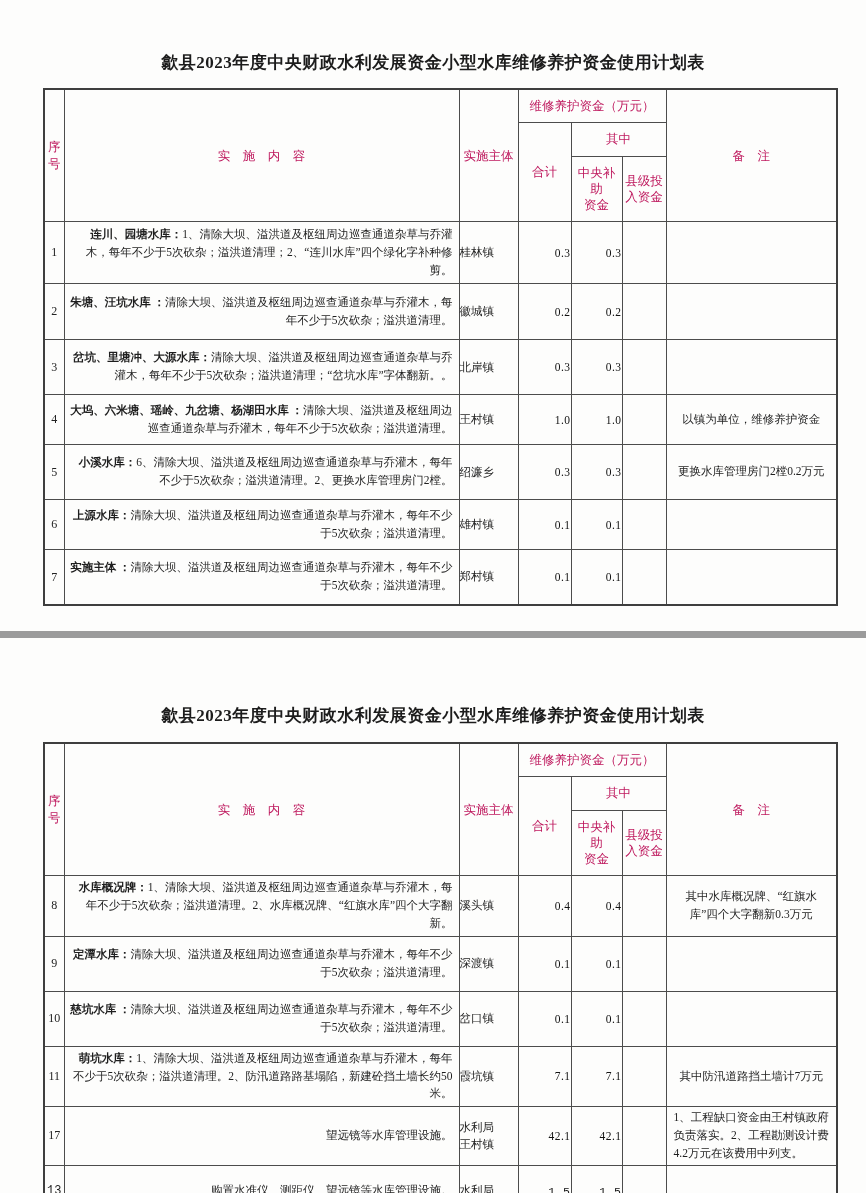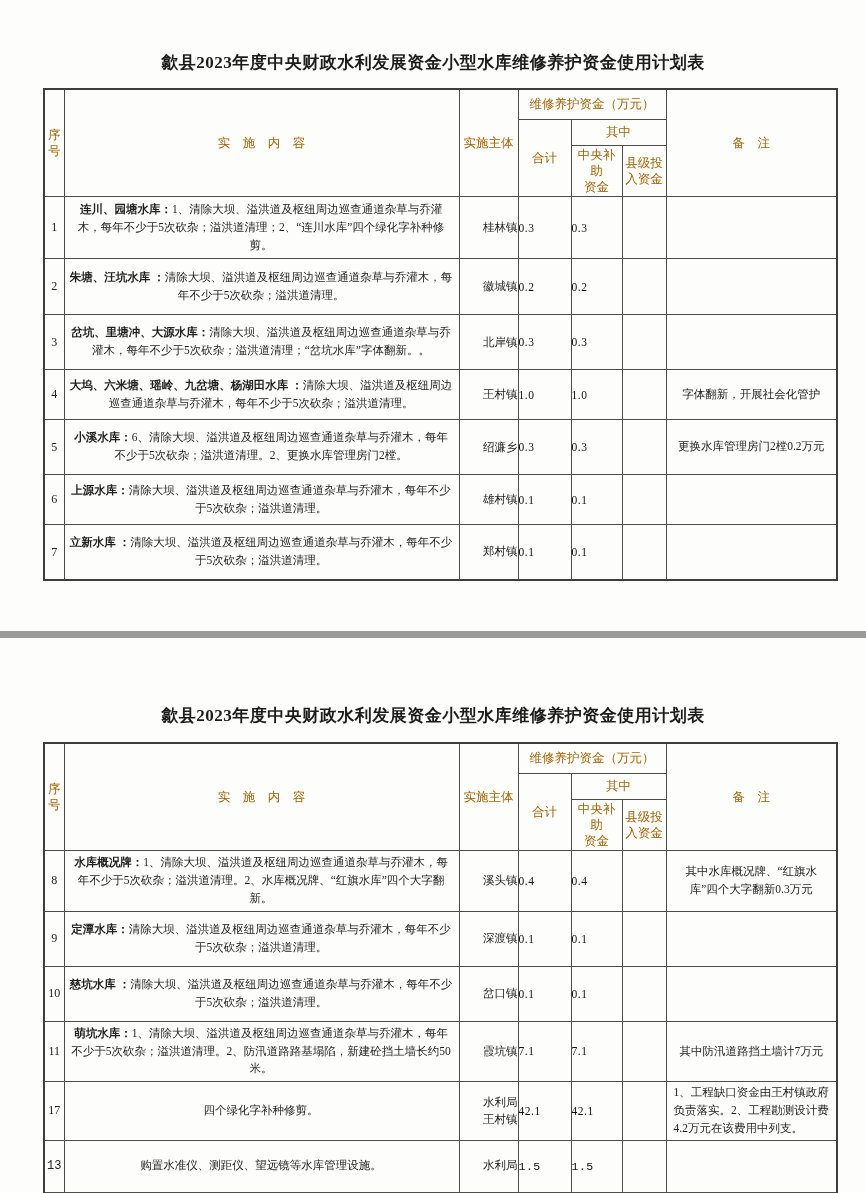--- a/index.html
+++ b/index.html
@@ -23,32 +23,32 @@
     border:2px solid #3e3e3e;
   }
   #table1 { top:88px; }
   #table2 { top:742px; }
 
   .plan th, .plan td {
     border:1px solid #4c4c4c;
     vertical-align:middle;
     font-weight:normal;
   }
-  .plan thead th { font-size:12.5px; text-align:center; line-height:1.3; padding:1px 2px; color:#a16207; }
+  .plan thead th { font-size:12.5px; text-align:center; line-height:1.3; padding:8px 2px; color:#be185d; }
   .plan thead tr.h1 { height:30px; }
   .plan thead tr.h2 { height:26px; }
   .plan thead tr.h3 { height:32px; }
   th.seq-h { word-break:break-all; line-height:1.25; }
 
   td.no { text-align:center; font-size:12px; color:#222; padding:0 1px; }
-  td.content { font-size:11.5px; line-height:1.55; padding:3px 6px 3px 5px; text-align:center; color:#1e1e1e; }
+  td.content { font-size:11.5px; line-height:1.55; padding:3px 6px 3px 5px; text-align:right; color:#1e1e1e; }
   td.content .lead { font-weight:bold; }
   td.content.center { text-align:center; font-size:15px; padding-left:0; }
-  td.impl { text-align:right; font-size:11.5px; white-space:pre-line; line-height:1.5; color:#1e1e1e; }
-  td.num { text-align:left; font-size:11.5px; letter-spacing:0.5px; color:#111; }
+  td.impl { text-align:left; font-size:11.5px; white-space:pre-line; line-height:1.5; color:#1e1e1e; }
+  td.num { text-align:right; font-size:11.5px; letter-spacing:0.5px; color:#111; }
   td.remark { text-align:center; font-size:11.5px; line-height:1.55; padding:2px 7px; color:#1e1e1e; }
   td.remark.left { text-align:left; }
 
   #table1 tbody tr:nth-child(1){ height:62px; }
   #table1 tbody tr:nth-child(2){ height:56px; }
   #table1 tbody tr:nth-child(3){ height:55px; }
   #table1 tbody tr:nth-child(4){ height:50px; }
   #table1 tbody tr:nth-child(5){ height:55px; }
   #table1 tbody tr:nth-child(6){ height:50px; }
   #table1 tbody tr:nth-child(7){ height:55px; }
@@ -128,21 +128,21 @@
     <td class="num k"></td>
     <td class="remark"></td>
   </tr>
       <tr>
     <td class="no">4</td>
     <td class="content"><span class="lead">大坞、六米塘、瑶岭、九岔塘、杨湖田水库 ：</span><span class="rest">清除大坝、溢洪道及枢纽周边巡查通道杂草与乔灌木，每年不少于5次砍杂；溢洪道清理。</span></td>
     <td class="impl">王村镇</td>
     <td class="num t">1.0</td>
     <td class="num c">1.0</td>
     <td class="num k"></td>
-    <td class="remark">字体翻新，开展社会化管护</td>
+    <td class="remark">以镇为单位，维修养护资金</td>
   </tr>
       <tr>
     <td class="no">5</td>
     <td class="content"><span class="lead">小溪水库：</span><span class="rest">6、清除大坝、溢洪道及枢纽周边巡查通道杂草与乔灌木，每年不少于5次砍杂；溢洪道清理。2、更换水库管理房门2樘。</span></td>
     <td class="impl">绍濂乡</td>
     <td class="num t">0.3</td>
     <td class="num c">0.3</td>
     <td class="num k"></td>
     <td class="remark">更换水库管理房门2樘0.2万元</td>
   </tr>
@@ -150,21 +150,21 @@
     <td class="no">6</td>
     <td class="content"><span class="lead">上源水库：</span><span class="rest">清除大坝、溢洪道及枢纽周边巡查通道杂草与乔灌木，每年不少于5次砍杂；溢洪道清理。</span></td>
     <td class="impl">雄村镇</td>
     <td class="num t">0.1</td>
     <td class="num c">0.1</td>
     <td class="num k"></td>
     <td class="remark"></td>
   </tr>
       <tr>
     <td class="no">7</td>
-    <td class="content"><span class="lead">立新水库 ：</span><span class="rest">清除大坝、溢洪道及枢纽周边巡查通道杂草与乔灌木，每年不少于5次砍杂；溢洪道清理。</span></td>
+    <td class="content"><span class="lead">实施主体 ：</span><span class="rest">清除大坝、溢洪道及枢纽周边巡查通道杂草与乔灌木，每年不少于5次砍杂；溢洪道清理。</span></td>
     <td class="impl">郑村镇</td>
     <td class="num t">0.1</td>
     <td class="num c">0.1</td>
     <td class="num k"></td>
     <td class="remark"></td>
   </tr>
     </tbody>
 </table>
 
 <div class="scan-divider"></div>
@@ -232,21 +232,21 @@
     <td class="no">11</td>
     <td class="content"><span class="lead">萌坑水库：</span><span class="rest">1、清除大坝、溢洪道及枢纽周边巡查通道杂草与乔灌木，每年不少于5次砍杂；溢洪道清理。2、防汛道路路基塌陷，新建砼挡土墙长约50米。</span></td>
     <td class="impl">霞坑镇</td>
     <td class="num t">7.1</td>
     <td class="num c">7.1</td>
     <td class="num k"></td>
     <td class="remark">其中防汛道路挡土墙计7万元</td>
   </tr>
       <tr>
     <td class="no">17</td>
-    <td class="content"><span class="lead"></span><span class="rest">四个绿化字补种修剪。</span></td>
+    <td class="content"><span class="lead"></span><span class="rest">望远镜等水库管理设施。</span></td>
     <td class="impl">水利局
 王村镇</td>
     <td class="num t">42.1</td>
     <td class="num c">42.1</td>
     <td class="num k"></td>
     <td class="remark left">1、工程缺口资金由王村镇政府负责落实。2、工程勘测设计费4.2万元在该费用中列支。</td>
   </tr>
       <tr>
     <td class="no">13</td>
     <td class="content"><span class="lead"></span><span class="rest">购置水准仪、测距仪、望远镜等水库管理设施。</span></td>

